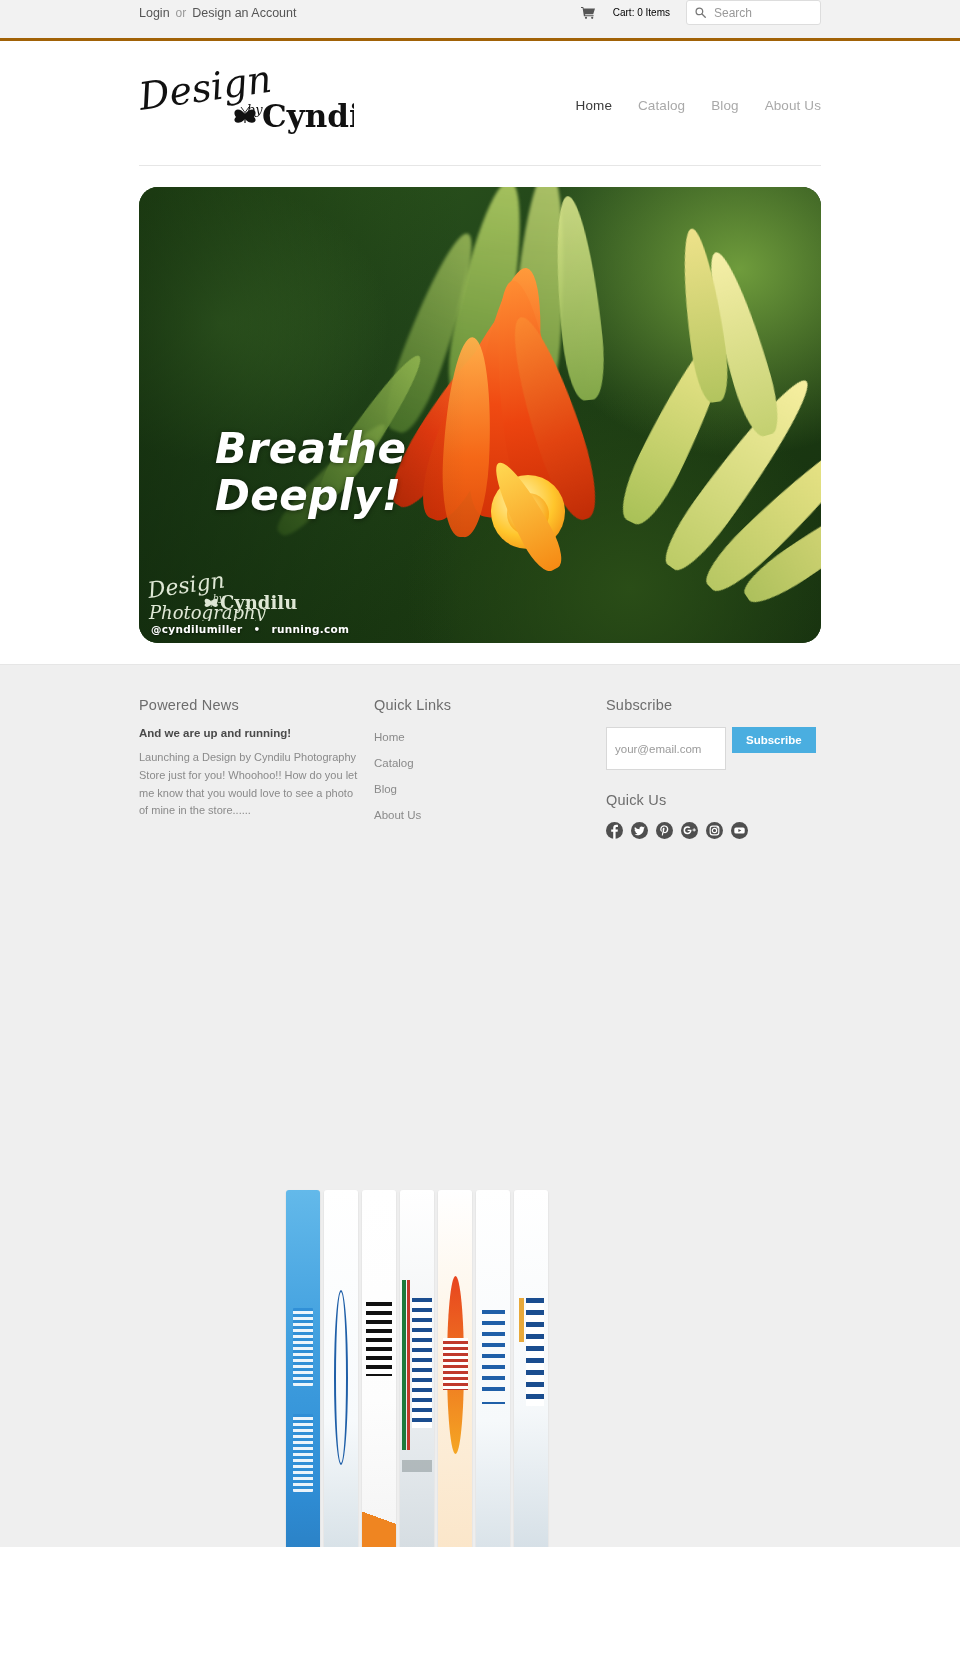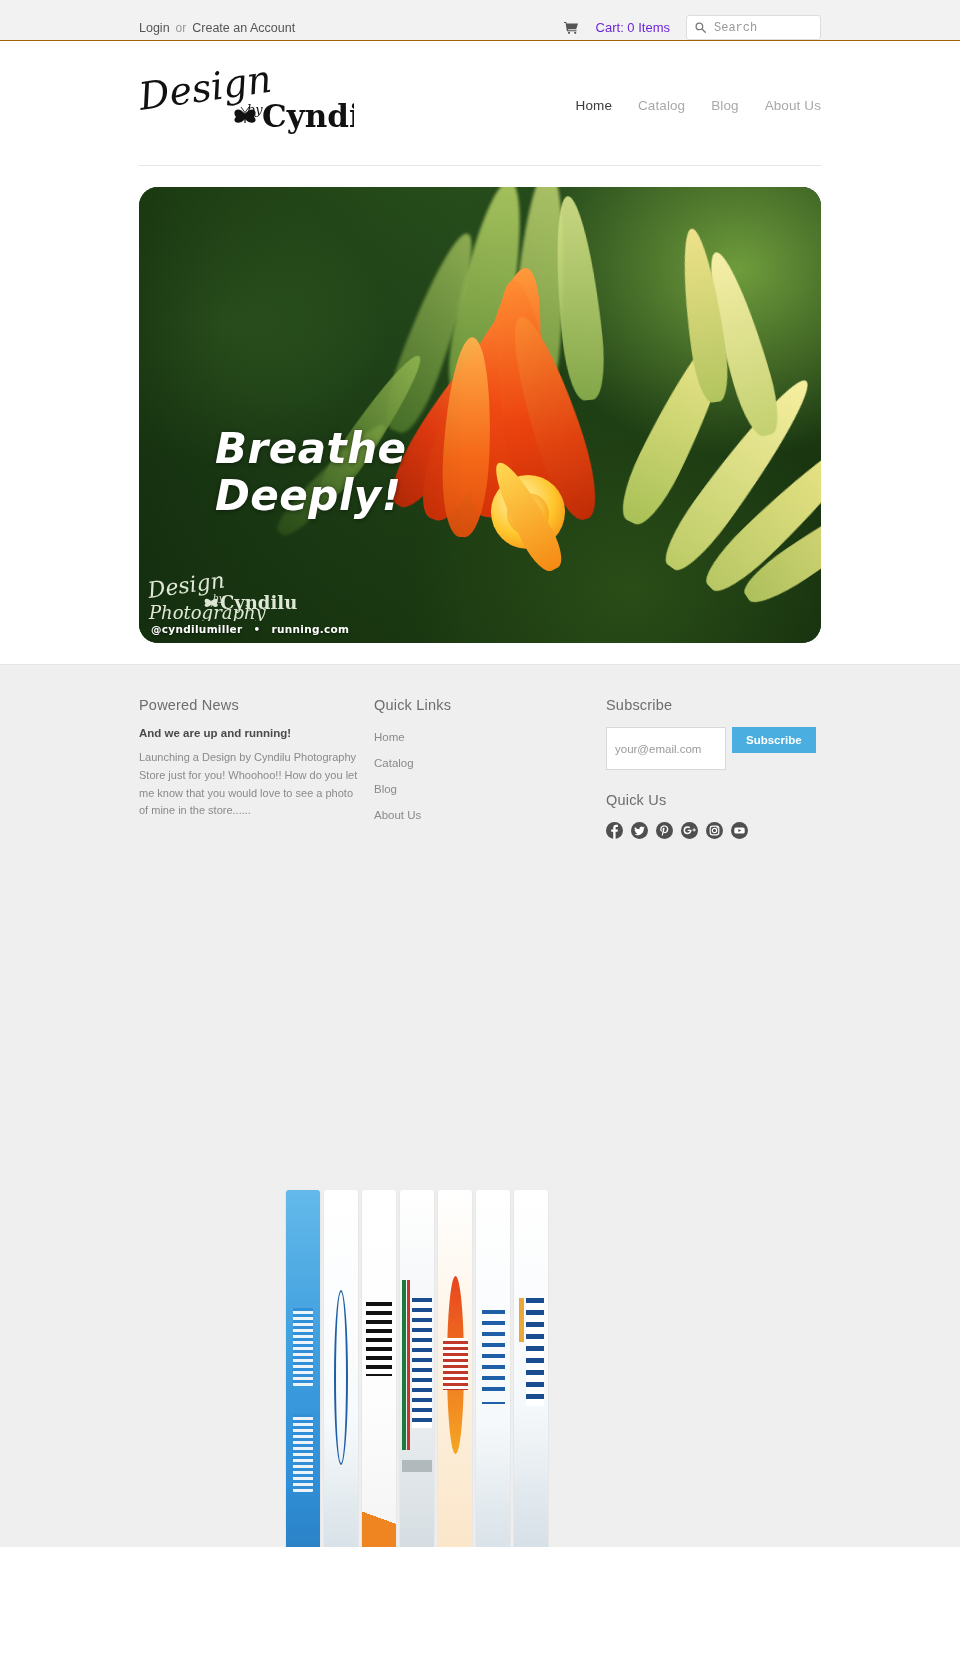--- a/index.html
+++ b/index.html
@@ -9,52 +9,52 @@
     width: 960px;
     font-family: "Liberation Sans", sans-serif;
     background: #ffffff;
     color: #555;
     -webkit-font-smoothing: antialiased;
   }
 
   
   .topbar {
     background: #f2f2f2;
-    border-bottom: 1px solid #a16207;
+    border-bottom: 3px solid #a16207;
     height: 41px;
     display: flex;
-    align-items: flex-end;
+    align-items: flex-start;
   }
   .topbar-inner {
     width: 682px;
     margin: 0 auto;
     display: flex;
     align-items: center;
     justify-content: space-between;
   }
   .account-links { font-size: 12.5px; color: #666; display:flex; align-items:center; gap:6px; }
   .account-links a { color:#555; text-decoration:none; }
   .account-links .sep { color:#999; font-size:12px; }
   .topbar-right { display:flex; align-items:center; gap:16px; }
-  .cart-link { font-size:13px; color:#6d28d9; display:flex; align-items:center; gap:18px; text-decoration:none;}
+  .cart-link { font-size:10px; color:#000000; display:flex; align-items:center; gap:18px; text-decoration:none;}
   .cart-icon { display:inline-block; width:14px; height:12px; position:relative; }
   .cart-icon svg { display:block; }
   .search-box {
     display:flex; align-items:center;
     background:#fff;
     border:1px solid #ddd;
     border-radius:3px;
     height:25px;
     width:135px;
     padding: 0 8px;
     gap:6px;
   }
   .search-box input {
     border:none; outline:none; background:transparent;
-    font-family:Liberation Mono, monospace;
+    font-family:Liberation Sans, sans-serif;
     font-size:12px; color:#777; width:100%;
   }
   .search-box input::placeholder { color:#999; }
 
   
   .header {
     width: 682px;
     margin: 0 auto;
     height: 124px;
     display:flex;
@@ -248,21 +248,21 @@
   }
 </style>
 </head>
 <body>
 
 <div class="topbar">
   <div class="topbar-inner">
     <div class="account-links">
       <a href="#">Login</a>
       <span class="sep">or</span>
-      <a href="#">Create an Account</a>
+      <a href="#">Design an Account</a>
     </div>
     <div class="topbar-right">
       <a href="#" class="cart-link">
         <span class="cart-icon">
           <svg width="14" height="12" viewBox="0 0 14 12" fill="#555">
             <path d="M0 0h2.2l.5 1.6H14l-1.8 5.6H4.3L4 8.3h8.6v1H2.9L1.6 1H0z"></path>
             <circle cx="5" cy="10.8" r="1.1"></circle>
             <circle cx="11.2" cy="10.8" r="1.1"></circle>
           </svg>
         </span>

